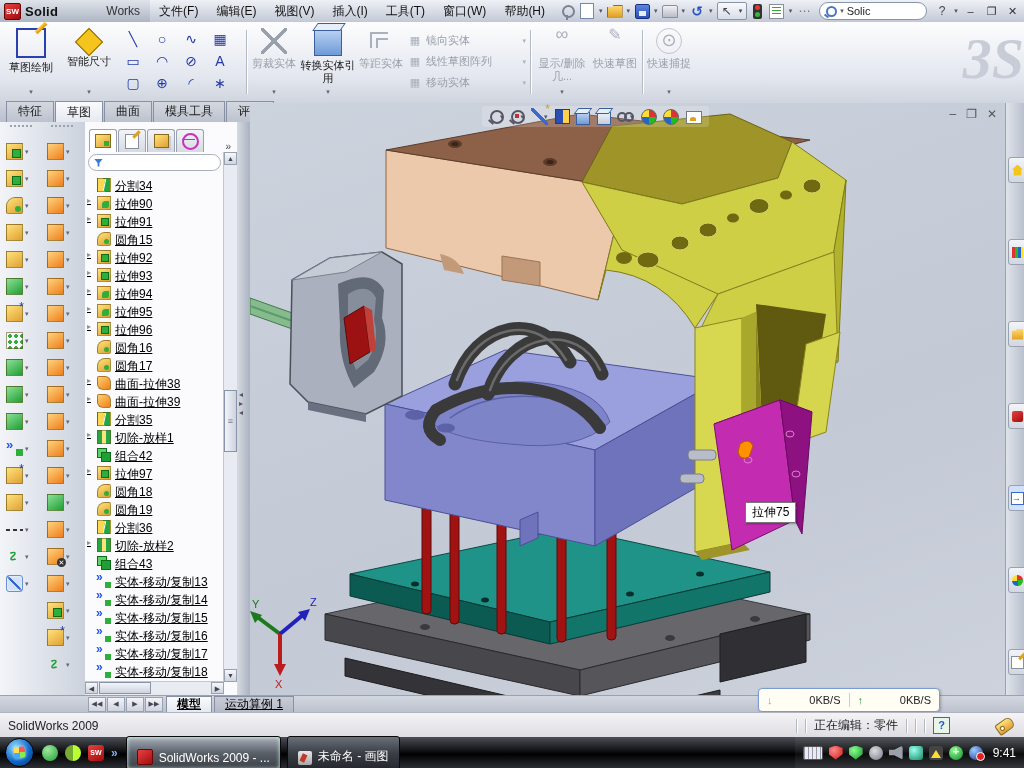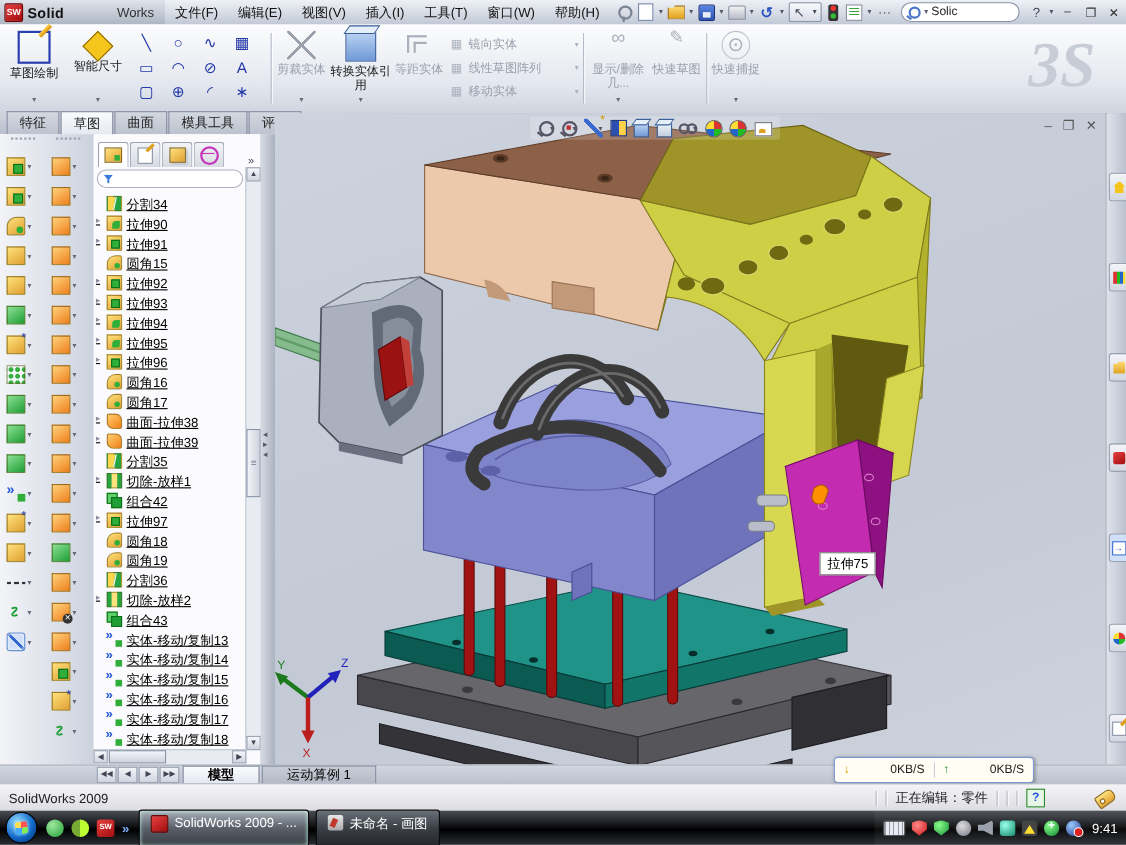--- a/index.html
+++ b/index.html
@@ -60,21 +60,21 @@
   .sgi{width:29px;height:22px;display:flex;align-items:center;font-size:14px;color:#2438a8;}
   .sgi .g{width:18px;text-align:center;}
   .sgi .c{font-size:7px;color:#667;}
   .vsep{position:absolute;top:8px;width:1px;height:64px;background:#b4bac6;box-shadow:1px 0 0 #fff;}
   .stack{position:absolute;left:408px;top:8px;width:118px;}
   .srow{display:flex;align-items:center;height:21px;font-size:11px;color:#9aa0ac;gap:4px;}
   .srow .si{width:14px;text-align:center;color:#aab0bc;font-size:11px;}
   .srow .sc{margin-left:auto;font-size:7px;color:#aab2c0;}
   .ic-rapid{border:2px solid #2a3fb0;border-radius:3px 3px 3px 10px;position:relative;}
   .ic-rapid::after{content:"";position:absolute;left:6px;top:2px;width:0;height:0;border-left:6px solid transparent;border-right:3px solid transparent;border-top:14px solid #f0b000;transform:rotate(18deg);}
-  #watermark{position:absolute;right:28px;top:8px;font-family:"Liberation Serif","DejaVu Serif",serif;
+  #watermark{position:absolute;right:0;top:8px;font-family:"Liberation Serif","DejaVu Serif",serif;
     font-style:italic;font-size:58px;font-weight:bold;color:#c7ccd6;line-height:58px;}
   
   #tabstrip{left:0;top:103px;width:355px;height:19px;background:linear-gradient(#cfd4de,#b9bfcc);display:flex;align-items:flex-end;padding-left:6px;box-sizing:border-box;}
   .ctab{font-size:12px;color:#222;padding:1px 11px 2px;border:1px solid #8890a4;border-bottom:none;background:linear-gradient(#d4d8e0,#bcc2ce);margin-right:1px;white-space:nowrap;}
   .ctab.on{background:linear-gradient(#fafbfd,#e4e8f0);position:relative;top:1px;padding-top:2px;}
   
   #lefttools{left:0;top:122px;width:85px;height:573px;background:linear-gradient(90deg,#f2f4f8,#ccd2dd);border-right:1px solid #aab0bc;}
   .ltcol{position:absolute;top:0;width:38px;height:100%;}
   .lthandle{height:8px;margin:3px 8px;border-top:2px dotted #9aa2b2;}
   .lti{width:34px;height:27px;display:flex;align-items:center;padding-left:4px;box-sizing:border-box;gap:2px;}
@@ -176,21 +176,21 @@
   .g-folder{background:linear-gradient(#ffd870,#e0a020);clip-path:polygon(0 20%,35% 20%,45% 0,100% 0,100% 100%,0 100%);}
   .g-sw{background:linear-gradient(145deg,#e84040,#a00d0d);border-radius:2px;}
   .g-view{background:#fff;border:1px solid #3a6ad0;position:relative;}
   .g-view::after{content:"\2192";position:absolute;left:0;top:0;color:#2255dd;font-size:9px;}
   .g-sphere{border-radius:50%;background:conic-gradient(#d33 0 25%,#2b2 0 50%,#26c 0 75%,#fd3 0);}
   .g-note{background:#fff;border:1px solid #8890a0;position:relative;}
   .g-note::after{content:"";position:absolute;right:-3px;top:-2px;width:8px;height:3px;background:#e0a020;transform:rotate(-45deg);}
   
   #bottombar{left:0;top:695px;width:1024px;height:17px;background:linear-gradient(#d2d6df,#bcc2ce);border-top:1px solid #9aa2b2;display:flex;align-items:center;padding-left:88px;box-sizing:border-box;font-size:12px;}
   .navb{width:16px;height:13px;border:1px solid #9aa2b2;background:linear-gradient(#f2f4f8,#cfd4de);font-size:7px;color:#445;text-align:center;line-height:12px;margin-right:1px;}
-  .btab{padding:0 22px;border:1px solid #8890a4;border-bottom:none;background:linear-gradient(#c8ccd6,#b4bac6);margin-left:2px;height:15px;line-height:15px;}
+  .btab{padding:0 10px;border:1px solid #8890a4;border-bottom:none;background:linear-gradient(#c8ccd6,#b4bac6);margin-left:2px;height:15px;line-height:15px;text-decoration:underline;}
   .btab.on{background:linear-gradient(#fafbfd,#e4e8f0);font-weight:bold;}
   #netbox{left:758px;top:688px;width:180px;height:22px;background:#fffdf4;border:1px solid #7a9ad0;border-radius:4px;display:flex;align-items:center;font-size:11px;color:#222;box-shadow:1px 1px 3px rgba(0,0,0,.25);}
   #netbox .half{flex:1;display:flex;align-items:center;justify-content:space-between;padding:0 8px;}
   #netbox .d{color:#e0a000;font-weight:bold;}
   #netbox .u{color:#1f9f35;font-weight:bold;}
   #netbox .div{width:1px;height:14px;background:#c8cdd8;}
   
   #statusbar{left:0;top:712px;width:1024px;height:25px;background:linear-gradient(#f4f3f6,#dddce2);border-top:1px solid #b0b4c0;display:flex;align-items:center;font-size:12px;color:#222;}
   #statusbar .lefttxt{margin-left:8px;}
   #statusright{margin-left:auto;display:flex;align-items:center;gap:8px;margin-right:10px;}
@@ -200,21 +200,21 @@
   .tag::after{content:"";position:absolute;left:2px;top:3px;width:3px;height:3px;border-radius:50%;background:#fff;border:1px solid #8a6a1a;}
   
   #taskbar{left:0;top:737px;width:1024px;height:31px;background:linear-gradient(#4a4e55,#101114 45%,#000 55%,#2a2d33);display:flex;align-items:center;}
   #orb{width:27px;height:27px;border-radius:50%;margin:0 8px 0 5px;background:radial-gradient(circle at 35% 30%,#8fd8ff,#1268c8 55%,#032f66);border:1px solid #000;display:flex;align-items:center;justify-content:center;}
   #orb .flag{width:11px;height:11px;border-radius:2px;background:conic-gradient(#f55 0 25%,#8e5 0 50%,#4af 0 75%,#fd5 0);transform:rotate(-8deg);box-shadow:0 0 3px #bff;}
   .ql{width:16px;height:16px;margin-right:7px;border-radius:3px;}
   .ql1{border-radius:50%;background:radial-gradient(circle at 35% 30%,#9fe89f,#1f9f35);}
   .ql2{border-radius:50%;background:conic-gradient(#bf3 0 50%,#7a3 0);}
   .ql3{background:linear-gradient(145deg,#e84040,#a00d0d);color:#fff;font-size:7px;font-weight:bold;text-align:center;line-height:16px;}
   .qlmore{color:#7fb2ff;font-size:12px;font-weight:bold;margin-right:8px;}
-  .taskwin{height:24px;display:flex;align-items:flex-start;gap:6px;padding:4px 10px;margin-right:6px;border:1px solid #0a0a0a;border-radius:3px;
+  .taskwin{height:24px;display:flex;align-items:flex-end;gap:6px;padding:4px 10px;margin-right:6px;border:1px solid #0a0a0a;border-radius:3px;
     background:linear-gradient(#6a7078,#3a3f46 50%,#24272c);color:#fff;font-size:12px;max-width:215px;white-space:nowrap;overflow:hidden;}
   .taskwin.on{background:linear-gradient(#a8b0ba,#5a6068 50%,#3a3f46);box-shadow:inset 0 0 4px #cfe;}
   .twic{width:14px;height:14px;flex:0 0 14px;border-radius:2px;}
   .paintic{background:linear-gradient(#e8e8e8,#a8a8a8);position:relative;}
   .paintic::after{content:"";position:absolute;left:3px;top:3px;width:5px;height:8px;background:#c0392b;transform:rotate(25deg);}
   #tray{margin-left:auto;display:flex;align-items:center;gap:6px;padding:0 8px;height:100%;background:rgba(255,255,255,.05);}
   .kbd{width:18px;height:12px;background:#e8ecf2;border:1px solid #555;border-radius:2px;
     background-image:repeating-linear-gradient(90deg,#99a 0 1px,transparent 1px 4px);}
   .tric{width:14px;height:14px;border-radius:3px;}
   .tr-red{background:radial-gradient(circle at 35% 30%,#f88,#c11);clip-path:polygon(50% 0,100% 18%,100% 62%,50% 100%,0 62%,0 18%);}

